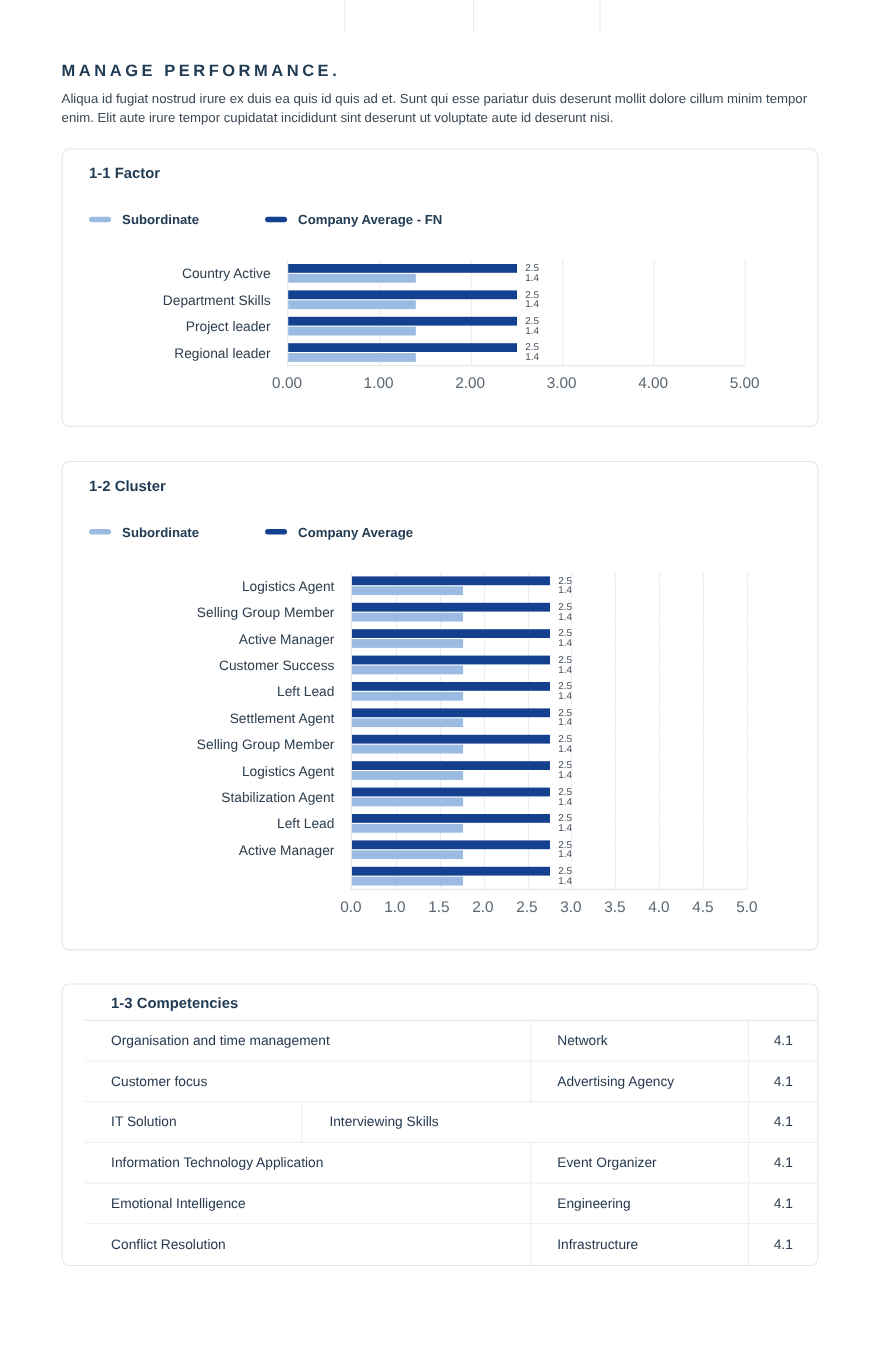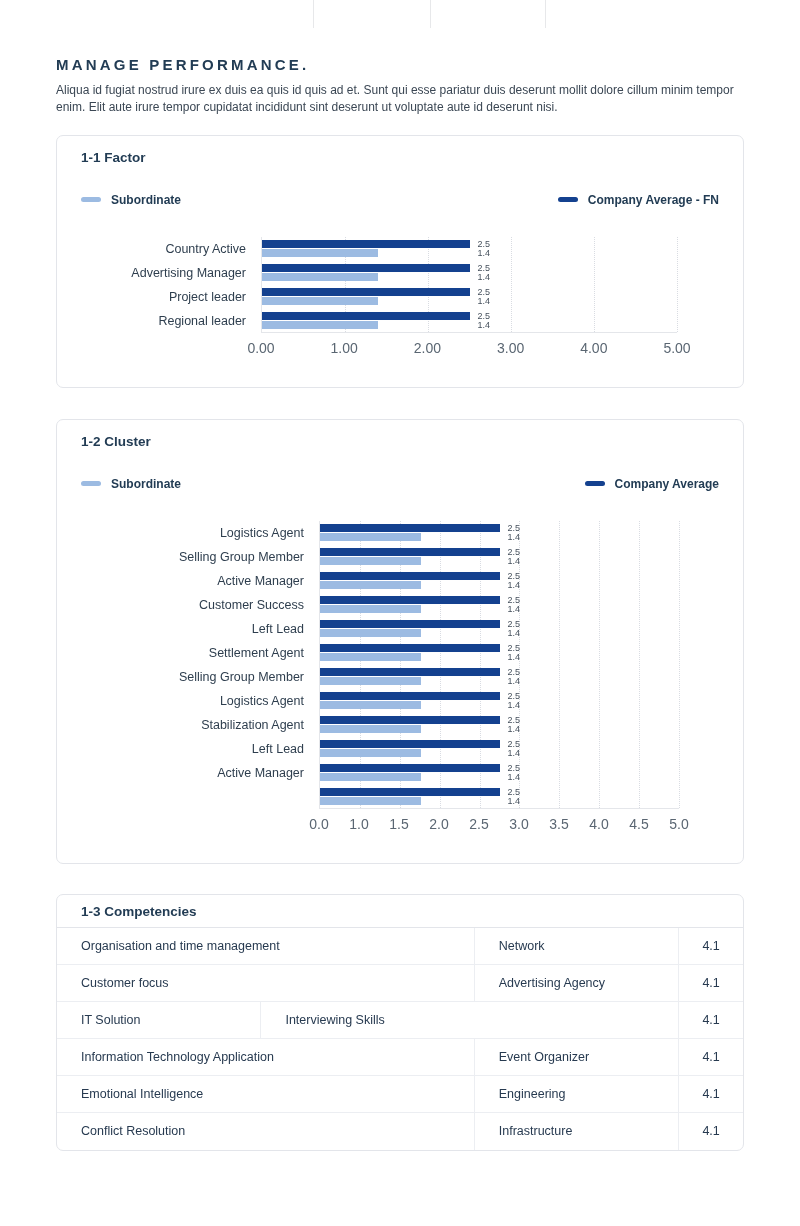--- a/index.html
+++ b/index.html
@@ -35,36 +35,37 @@
     max-width: 684px;
     font-size: 12px;
     line-height: 1.4;
     color: var(--body-text, #3b4754);
   }
 
   .panel {
     border: 1px solid var(--panel-border, #e3e5ea);
     border-radius: 7px;
     background: #ffffff;
+    padding-left: 20px;
   }
   .panel.chart-panel { padding: 14px 24px 32px 24px; }
   .panel-title {
     font-size: 13.5px;
     font-weight: bold;
     color: var(--heading-text, #1d3b55);
   }
   #factor-panel  { margin-top: 19px; }
   #cluster-panel { margin-top: 31px; }
   #competencies-panel { margin-top: 30px; }
 
   .legend {
     display: flex;
-    justify-content: space-between;
+    justify-content: flex-start;
     align-items: center;
-    gap: 34px;
+    gap: 60px;
     margin-top: 28px;
     margin-bottom: 30px;
   }
   .legend-item { display: flex; align-items: center; gap: 10px; cursor: pointer; }
   .legend-swatch { width: 20px; height: 5px; border-radius: 2.5px; }
   .legend-label {
     font-size: 12px;
     font-weight: bold;
     color: var(--heading-text, #1d3b55);
   }
@@ -167,21 +168,21 @@
             <span class="legend-label">Subordinate</span>
           </div>
           <div class="legend-item">
             <span class="legend-swatch" style="background: rgb(20, 65, 143);"></span>
             <span class="legend-label">Company Average - FN</span>
           </div>
         </div>
         <div class="chart-body">
           <div class="cat-col">
             <div class="cat-label">Country Active</div>
-            <div class="cat-label">Advertising Manager</div>
+            <div class="cat-label">Department Skills</div>
             <div class="cat-label">Project leader</div>
             <div class="cat-label">Regional leader</div>
           </div>
           <div class="plot-col" style="height: 96px;">
             <div class="gridline" style="left: 20%;"></div>
             <div class="gridline" style="left: 40%;"></div>
             <div class="gridline" style="left: 60%;"></div>
             <div class="gridline" style="left: 80%;"></div>
             <div class="gridline" style="left: 100%;"></div>
             <div class="chart-row">

